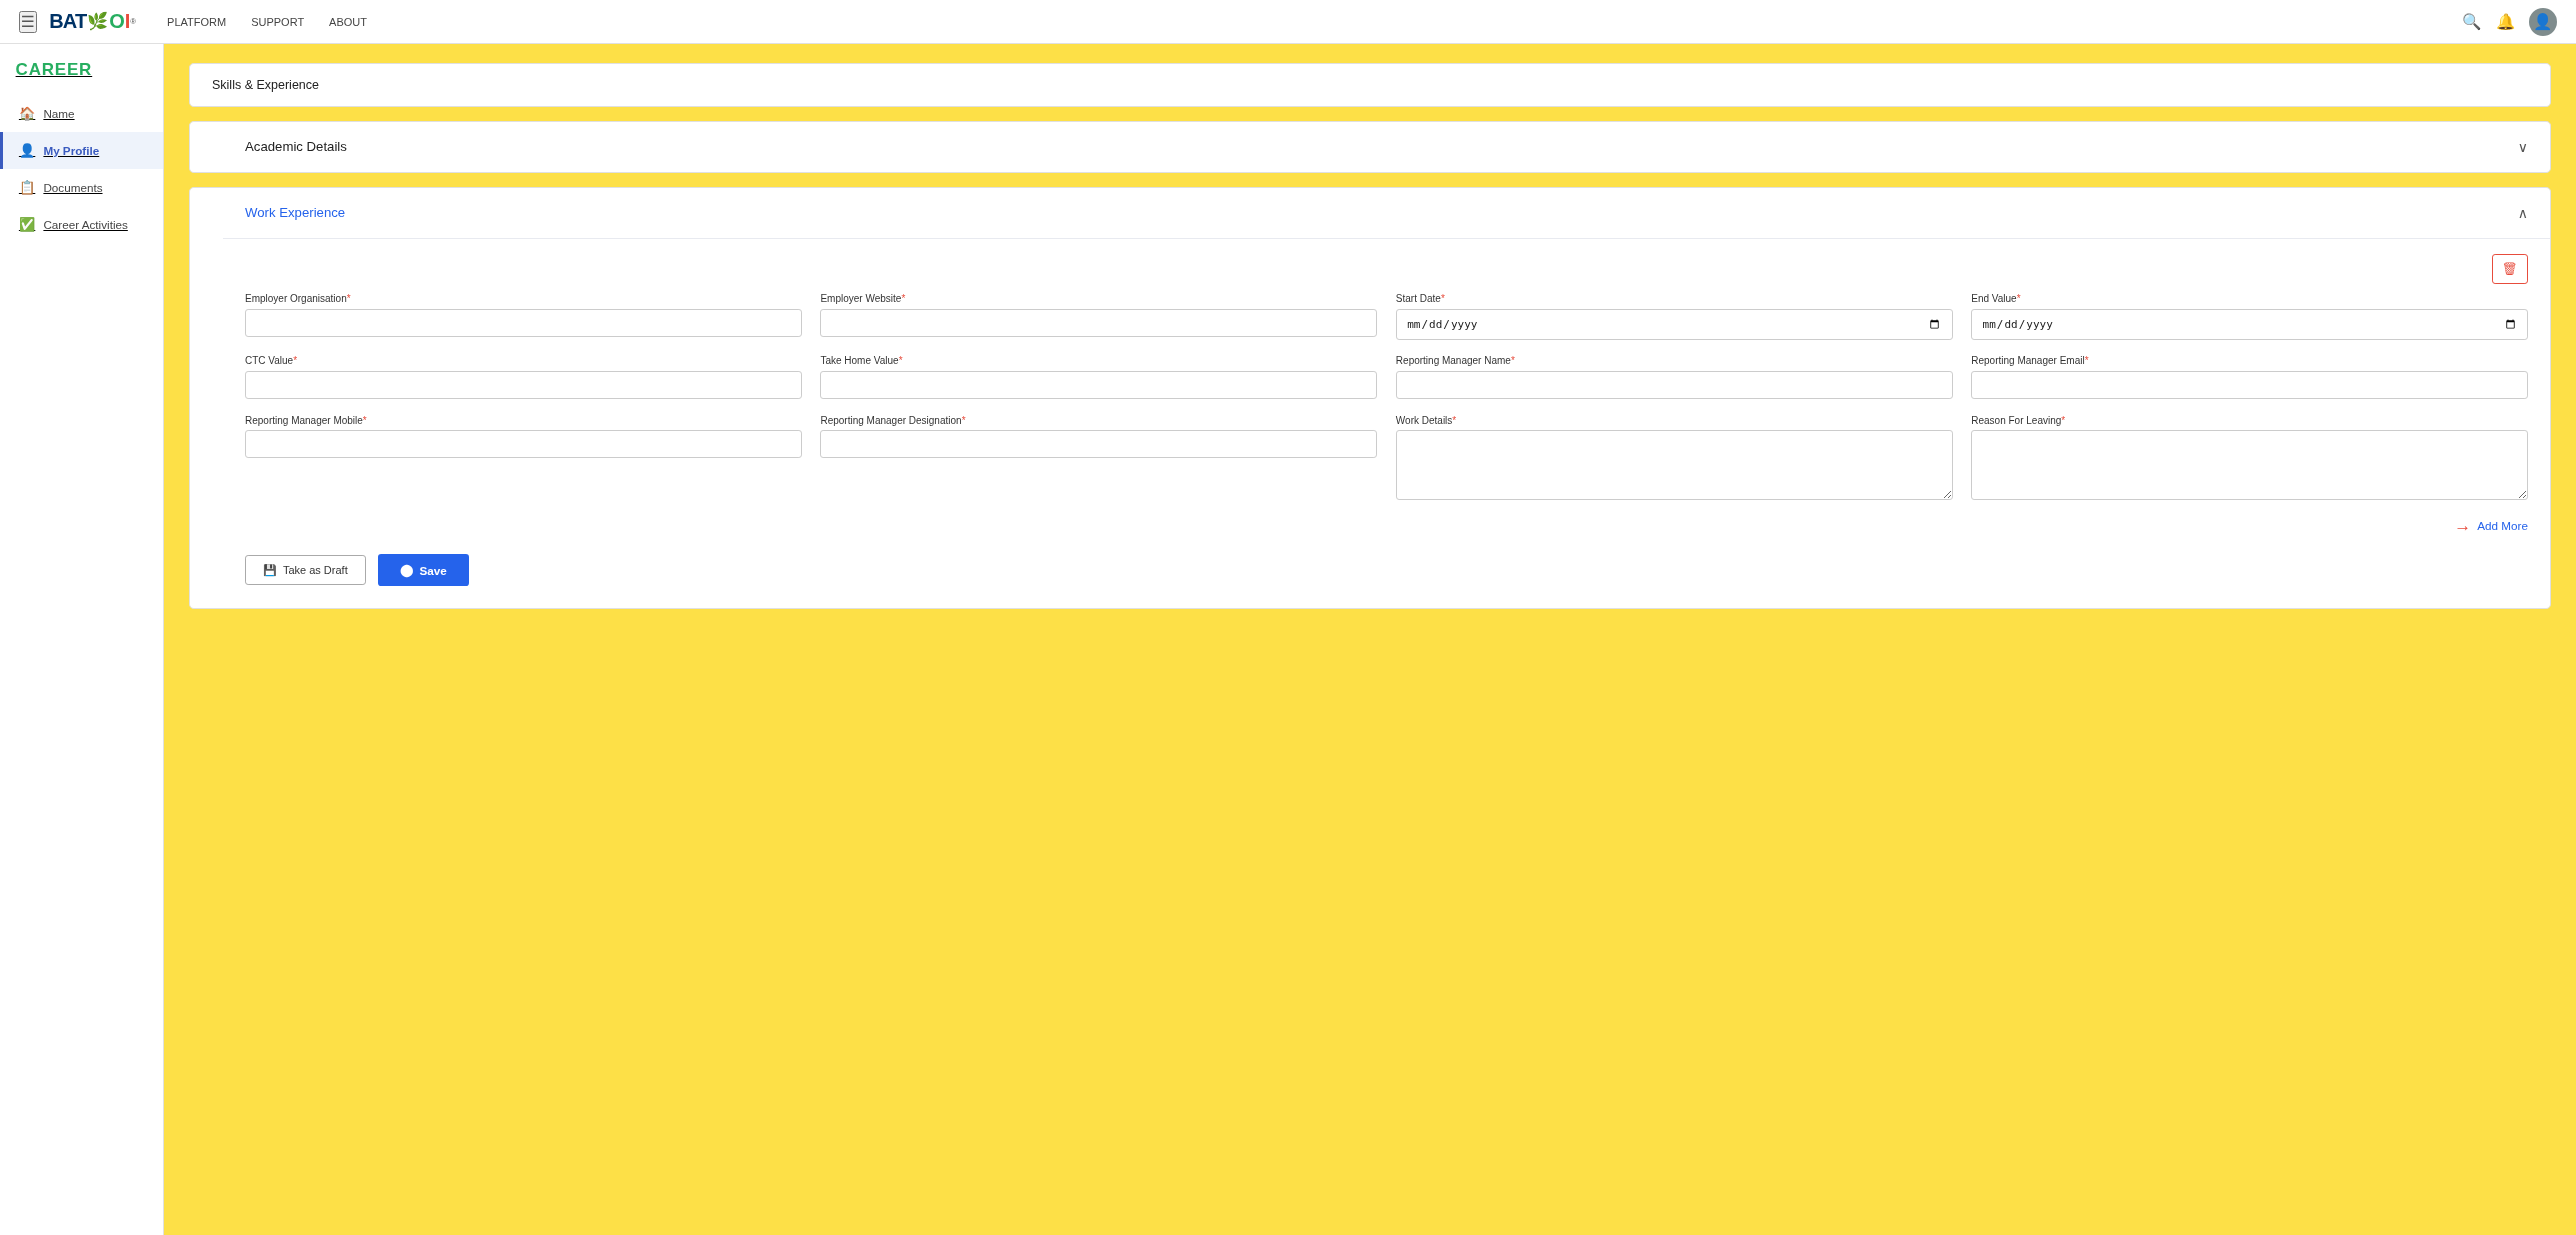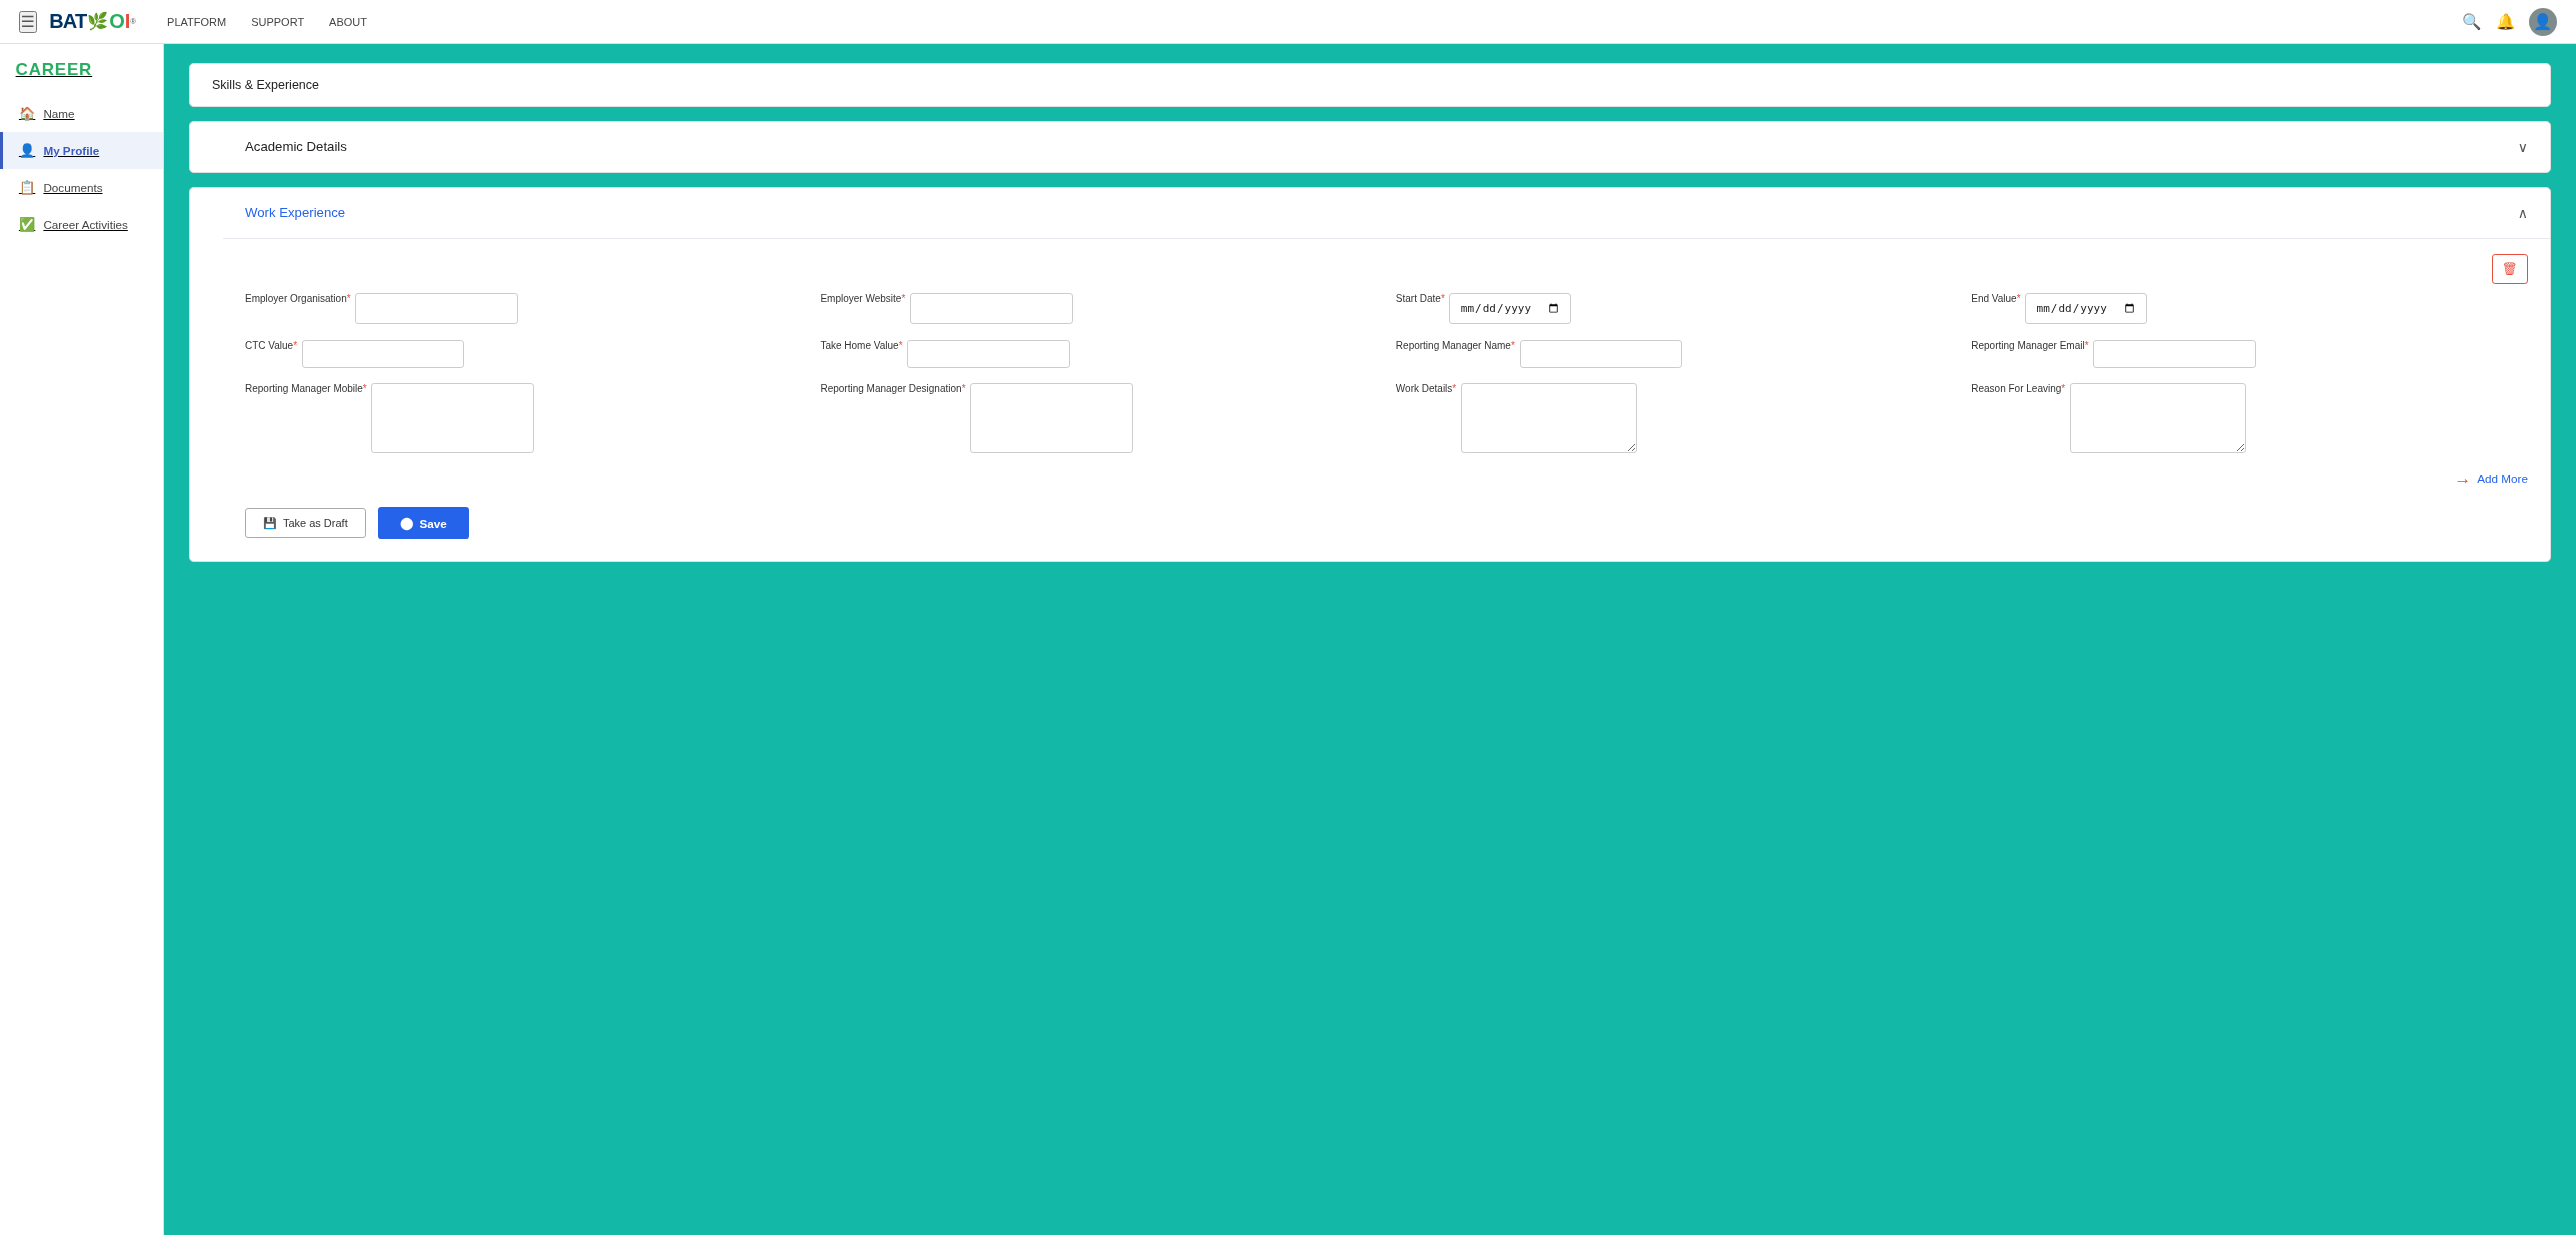--- a/index.html
+++ b/index.html
@@ -39,39 +39,39 @@
     }
     .sidebar-item {
       display: flex; align-items: center; gap: 7.8px;
       padding: 11px 15.6px; cursor: pointer; font-size: 11.7px; color: #444;
       border-left: 3.1px solid transparent; transition: background 0.15s;
     }
     .sidebar-item.active { background: #eef3fb; border-left-color: #3a5bbf; color: #3a5bbf; font-weight: 600; }
     .sidebar-item-icon { font-size: 13.2px; min-width: 17px; text-align: center; }
 
     
-    .main-content { flex: 1; overflow-y: auto; padding: 18.7px 25px; background: #14b8a6; }
+    .main-content { flex: 1; overflow-y: auto; padding: 18.7px 25px; background: #fde047; }
 
     
     .section-card {
       background: #fff; border: 0.8px solid #e0e0e0; border-radius: 4.7px;
       margin-bottom: 14px; overflow: hidden; padding-left: 33px;
     }
     .section-header {
       display: flex; align-items: center; justify-content: space-between;
       padding: 17px 22px; cursor: pointer;
     }
     .section-header-title { font-size: 13.2px; font-weight: 500; color: #222; }
     .section-header-title.blue { color: #2563eb; }
     .chevron { font-size: 14px; color: #555; }
     .section-body { padding: 15.6px 22px 22px 22px; border-top: 0.8px solid #e8eaf0; }
 
     
     .form-row { display: grid; grid-template-columns: repeat(4, 1fr); gap: 15.6px 18.7px; margin-bottom: 15.6px; }
-    .form-group { display: flex; flex-direction: row; gap: 4.7px; }
+    .form-group { display: flex; flex-direction: column; gap: 4.7px; }
     .form-label { font-size: 10px; color: #333; font-weight: 500; }
     .form-label .required { color: #e74c3c; }
     .form-input {
       border: 0.8px solid #ccc; border-radius: 3.1px; padding: 7px 9.3px;
       font-size: 11px; color: #222; background: #fff; outline: none;
       transition: border-color 0.2s;
     }
     .form-textarea {
       border: 0.8px solid #ccc; border-radius: 3.1px; padding: 7px 9.3px;
       font-size: 11px; color: #222; background: #fff; outline: none;

